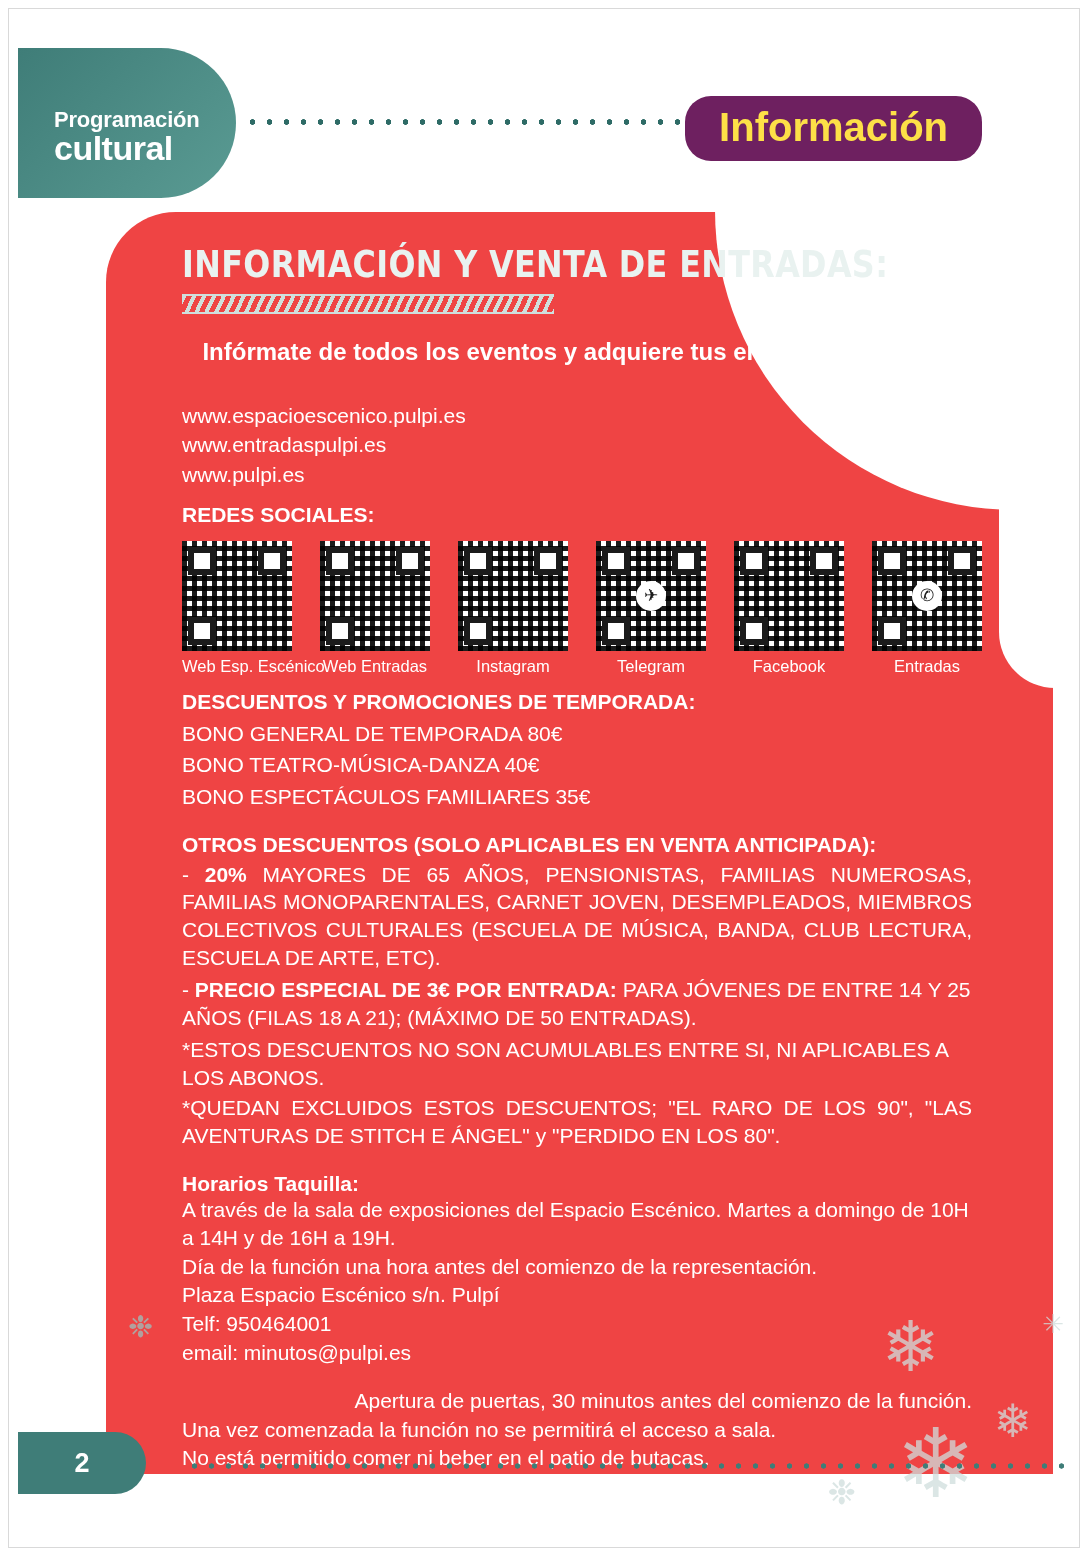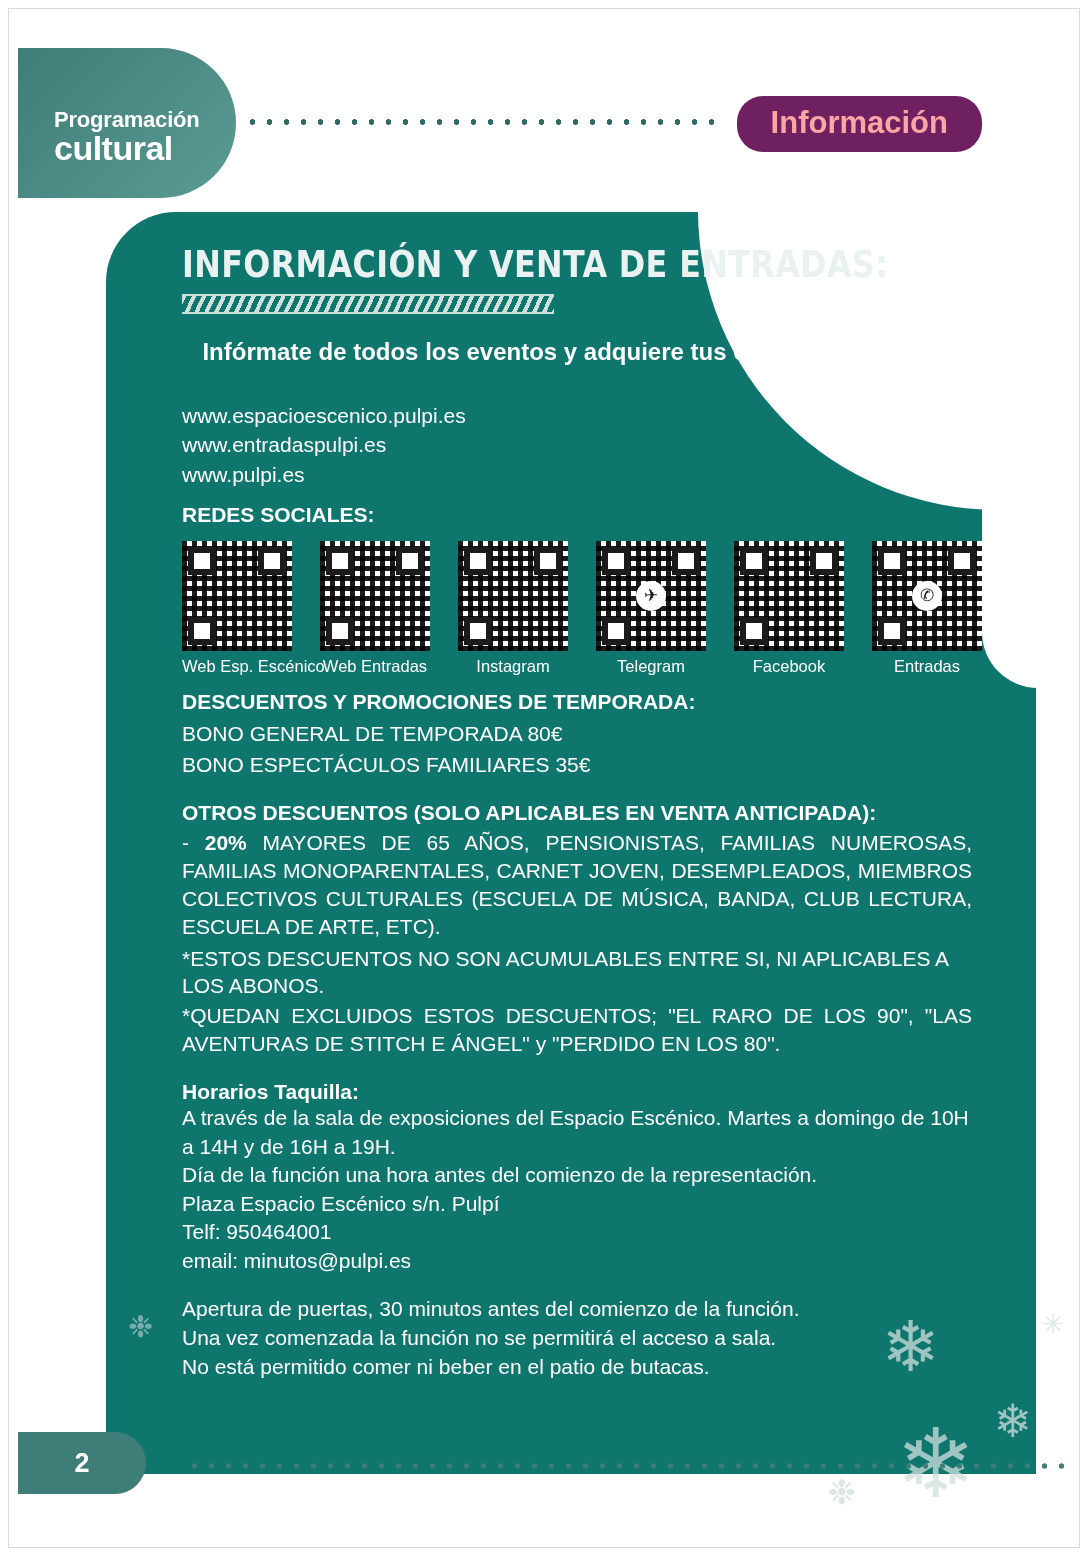--- a/index.html
+++ b/index.html
@@ -63,36 +63,37 @@
     height: 8px;
     background-image: radial-gradient(circle, #2e6b66 2.6px, rgba(0,0,0,0) 3px);
     background-size: 17px 8px;
     background-repeat: repeat-x;
   }
   .info-pill {
     position: absolute;
     right: 106px;
     top: 96px;
     background: #6e2060;
-    color: #fca5a5;
+    color: #fde047;
     border-radius: 26px;
     padding: 9px 34px 11px 34px;
-    font-size: 31px;
+    font-size: 40px;
     font-weight: bold;
   }
 
   
   .panel {
     position: absolute;
     left: 106px;
     top: 212px;
     width: 930px;
     height: 1262px;
-    background: #0f766e;
+    background: #ef4444;
     border-top-left-radius: 70px;
+    padding-left: 17px;
   }
   
   .panel-notch {
     position: absolute;
     right: -2px;
     top: -2px;
     width: 340px;
     height: 300px;
     background: #ffffff;
     border-bottom-left-radius: 300px;
@@ -247,20 +248,21 @@
     font-weight: bold;
   }
   .hours {
     font-size: 21px;
     line-height: 1.36;
   }
   .closing {
     margin-top: 20px;
     font-size: 21px;
     line-height: 1.36;
+    text-align: right;
   }
 
   
   .page-num {
     position: absolute;
     left: 18px;
     bottom: 62px;
     width: 128px;
     height: 62px;
     background: #3f7d78;
@@ -366,26 +368,28 @@
           <div class="qr-code">
             <div class="qr-bl"></div>
             <div class="qr-center">✆</div>
           </div>
           <div class="qr-label">Entradas</div>
         </div>
       </div>
 
       <div class="block b">DESCUENTOS Y PROMOCIONES DE TEMPORADA:</div>
       <div class="block tight">BONO GENERAL DE TEMPORADA 80€</div>
+      <div class="block tight">BONO TEATRO-MÚSICA-DANZA 40€</div>
       <div class="block tight">BONO ESPECTÁCULOS FAMILIARES 35€</div>
 
       <div class="block b" style="margin-top:20px;">OTROS DESCUENTOS (SOLO APLICABLES EN VENTA ANTICIPADA):</div>
 
       <div class="para" style="margin-top:2px;"><span>- </span><span class="b">20%</span><span> MAYORES DE 65 AÑOS, PENSIONISTAS, FAMILIAS NUMEROSAS, FAMILIAS MONOPARENTALES, CARNET JOVEN, DESEMPLEADOS, MIEMBROS COLECTIVOS CULTURALES (ESCUELA DE MÚSICA, BANDA, CLUB LECTURA, ESCUELA DE ARTE, ETC).</span></div>
 
+      <div class="para-left"><span>- </span><span class="b">PRECIO ESPECIAL DE 3€ POR ENTRADA:</span><span> PARA JÓVENES DE ENTRE 14 Y 25 AÑOS (FILAS 18 A 21);  (MÁXIMO DE 50 ENTRADAS).</span></div>
 
       <div class="para-left">*ESTOS DESCUENTOS NO SON ACUMULABLES ENTRE SI, NI APLICABLES A LOS ABONOS.</div>
       <div class="para" style="margin-top:2px;">*QUEDAN EXCLUIDOS ESTOS DESCUENTOS; "EL RARO DE LOS 90", "LAS AVENTURAS DE STITCH E ÁNGEL" y "PERDIDO EN LOS 80".</div>
 
       <div class="hours-head">Horarios Taquilla:</div>
       <div class="hours">A través de la sala de exposiciones del Espacio Escénico. Martes a domingo de 10H a 14H y de 16H a 19H.</div>
       <div class="hours">Día de la función una hora antes del comienzo de la representación.</div>
       <div class="hours">Plaza Espacio Escénico s/n. Pulpí</div>
       <div class="hours">Telf: 950464001</div>
       <div class="hours">email: minutos@pulpi.es</div>

